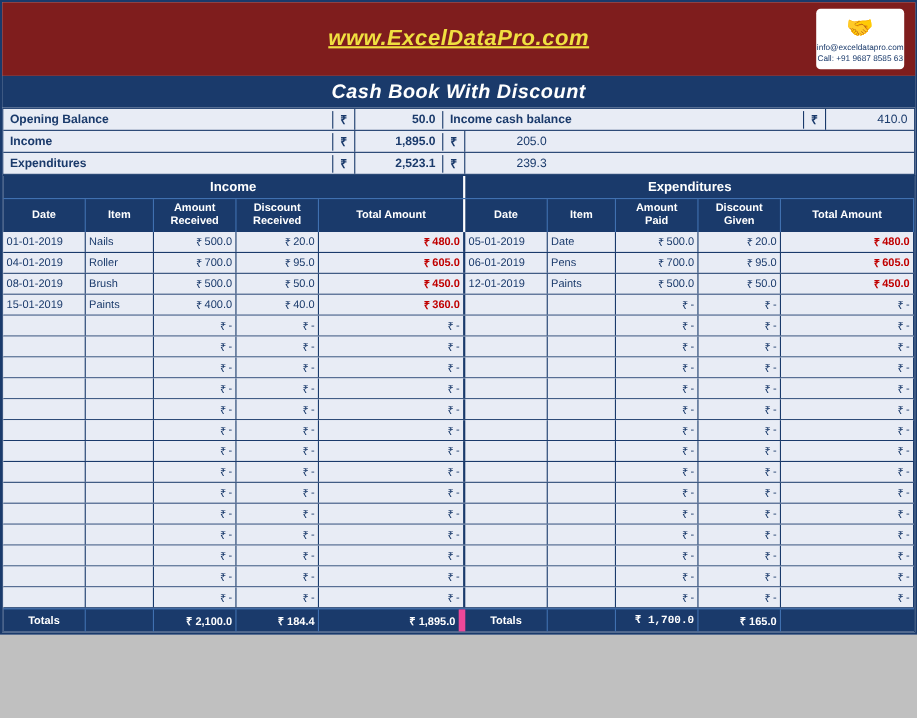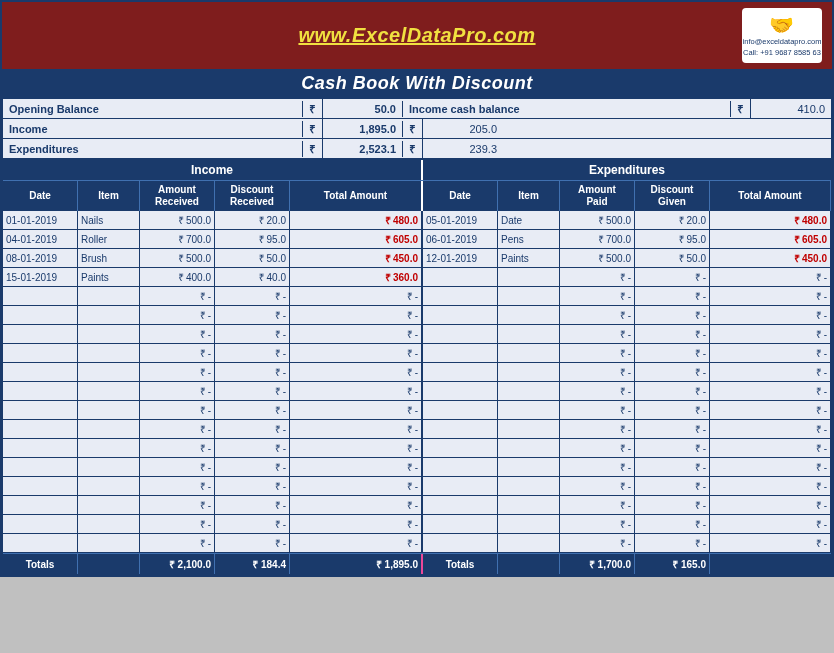--- a/index.html
+++ b/index.html
@@ -217,21 +217,21 @@
       color: #fff;
       font-weight: bold;
       font-size: 10px;
       padding: 3px 3px;
       border-right: 1px solid #4070b0;
       display: flex;
       align-items: center;
       justify-content: flex-end;
     }
     .tc.center { justify-content: center; }
-    .tc-total-i { border-right: 2px solid #ec4899; }
+    .tc-total-i { border-right: 6px solid #ec4899; }
   </style>
 </head>
 <body>
 
 <div class="outer">
 
   <div class="header-top">
     <div style="width:80px"></div>
     <div class="header-title-area">
       <div class="site-url">www.ExcelDataPro.com</div>
@@ -531,18 +531,18 @@
       </div>
 
     <div class="totals-row">
       <div class="tc center" style="width:75px; border-right:1px solid #4070b0;" colspan="2">Totals</div>
       <div class="tc" style="width:62px;"></div>
       <div class="tc" style="width:75px;">₹ 2,100.0</div>
       <div class="tc" style="width:75px;">₹  184.4</div>
       <div class="tc tc-total-i" style="width:133px;">₹  1,895.0</div>
       <div class="tc center" style="width:75px; border-right:1px solid #4070b0;">Totals</div>
       <div class="tc" style="width:62px;"></div>
-      <div class="tc" style="width:75px;">₹ 1,700.0</div>
+      <div class="tc" style="width:75px;font-family:Liberation Mono, monospace;">₹ 1,700.0</div>
       <div class="tc" style="width:75px;">₹  165.0</div>
     </div>
 
   </div>
 </div>
 
 </body></html>

